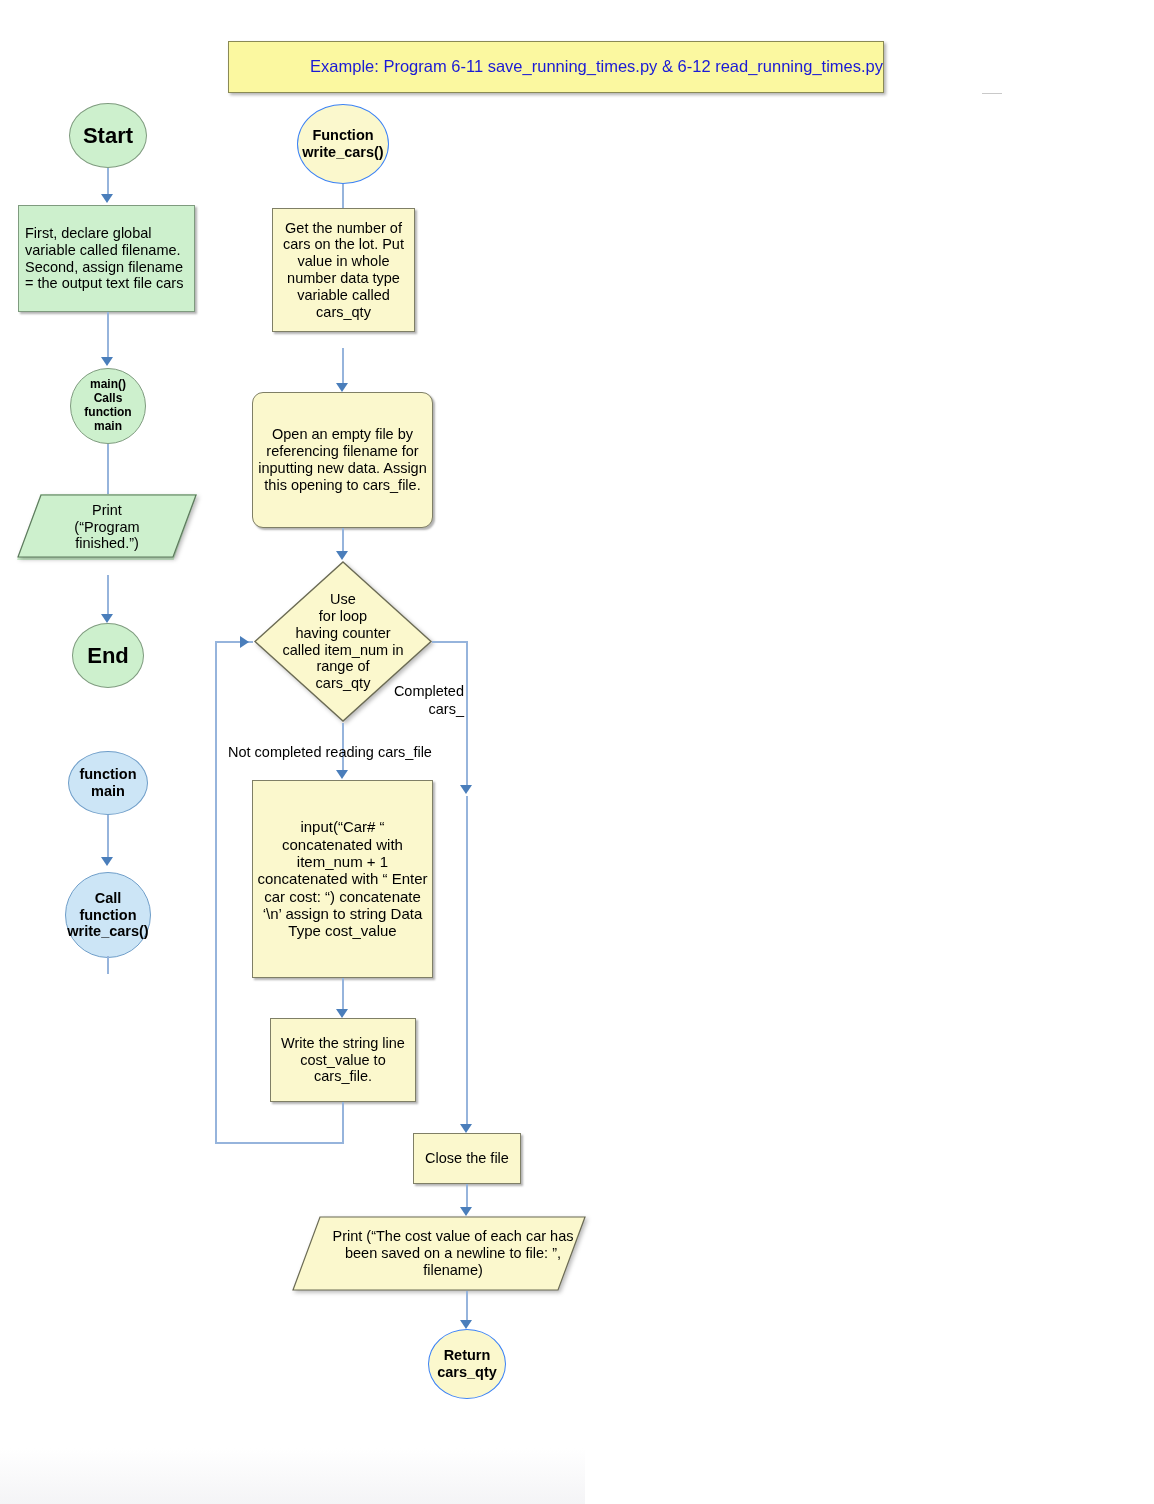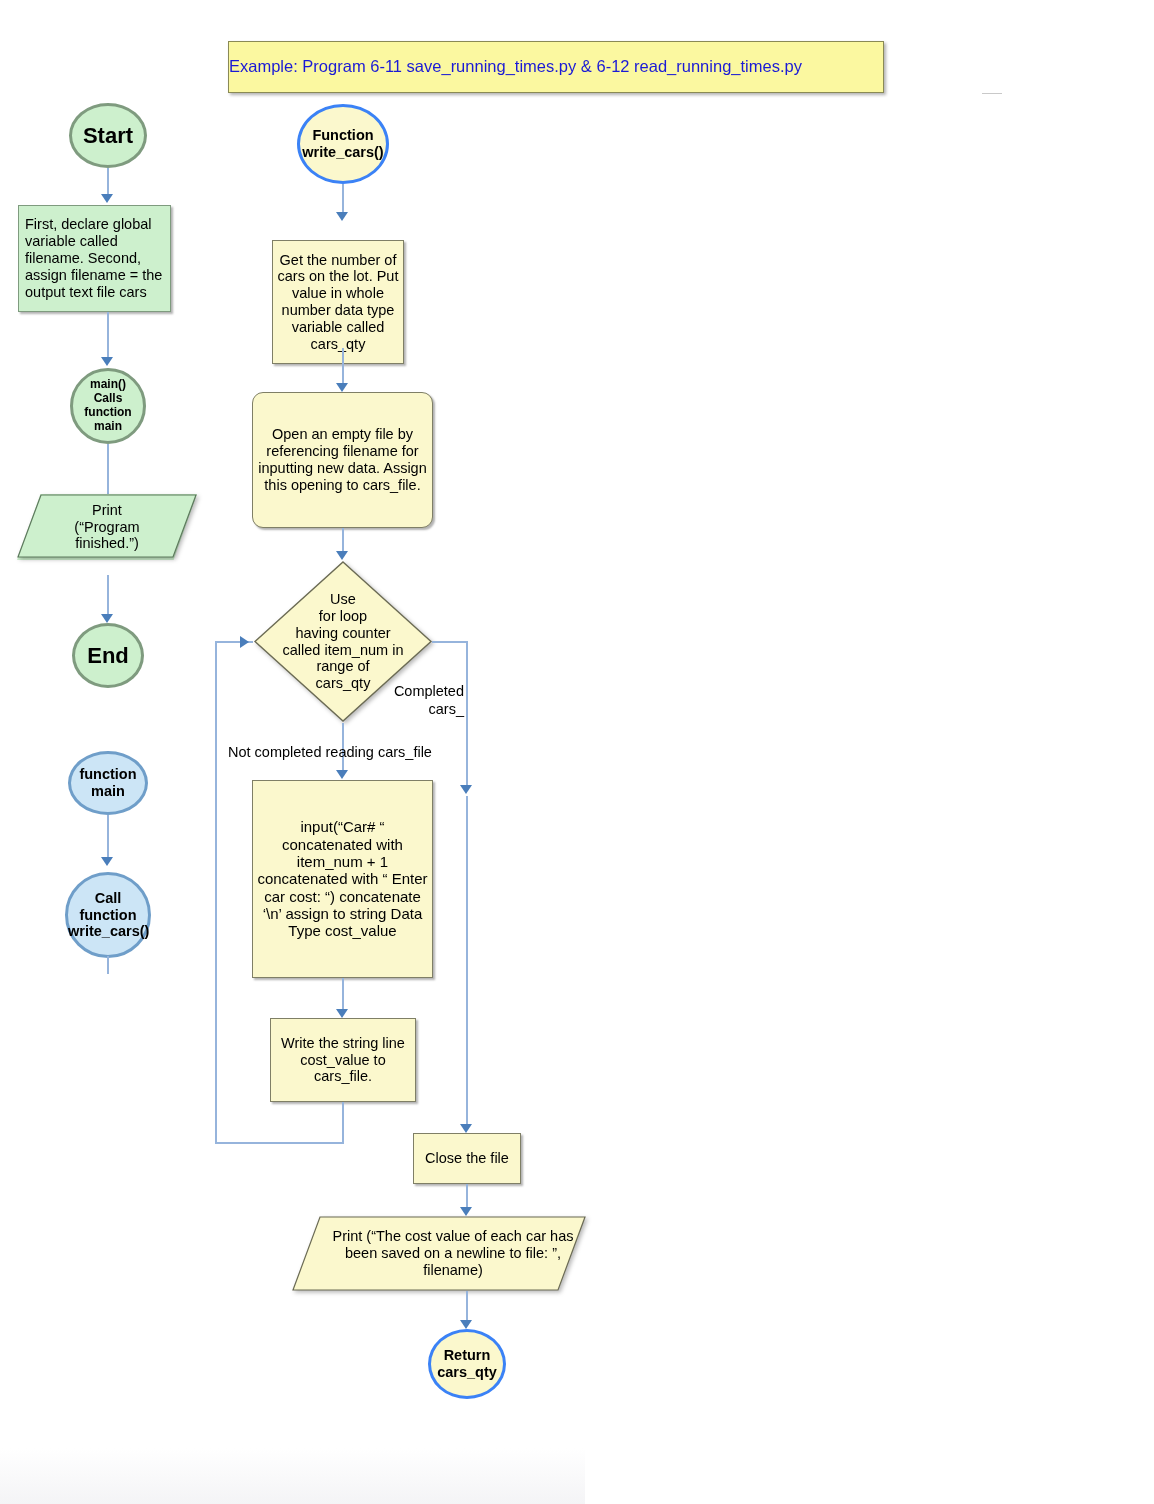--- a/index.html
+++ b/index.html
@@ -25,40 +25,40 @@
     color:#000000;
     line-height:1.16;
   }
   .node .txt{ width:100%; padding:0 4px; }
 
   .rect{
     border:1px solid #7f7f66;
     box-shadow:2px 2px 2px rgba(0,0,0,0.30);
   }
   .ell{
-    border:3px solid #3b82f6;
+    border:1px solid #3b82f6;
     border-radius:50%;
   }
   .yellow{ background:#fbf8cd; }
   .green { background:#cdf0cd; border-color:#7f9b7f; }
   .blue  { background:#cce5f6; border-color:#6f9ec9; }
 
   .bold{ font-weight:bold; }
 
   
   .banner{
     position:absolute;
     background:#fbf8a0;
     border:1px solid #8a8a55;
     box-shadow:2px 2px 3px rgba(0,0,0,0.30);
     color:#1a1ad6;
     text-align:center;
     display:flex;
     align-items:center;
-    justify-content:flex-start;
+    justify-content:flex-end;
     line-height:1.28;
     box-sizing:border-box;
   }
 
   
   .para{
     position:absolute;
     box-sizing:border-box;
     display:flex;
     align-items:center;
@@ -146,21 +146,21 @@
   </div>
   <div class="faint-line" style="left:982px;top:93px;width:20px;"></div>
 
   <div class="node ell green" style="left:69px;top:103px;width:78px;height:65px;font-size:22px;">
     <div class="txt bold">Start</div>
   </div>
 
   <div class="ln v" style="left:107px;top:168px;height:28px;"></div>
   <div class="arrow-d" style="left:101px;top:194px;"></div>
 
-  <div class="node rect green" style="left:18px;top:205px;width:153px;height:107px;font-size:14.5px;justify-content:flex-start;">
+  <div class="node rect green" style="left:18px;top:205px;width:177px;height:107px;font-size:14.5px;justify-content:flex-start;">
     <div class="txt" style="text-align:left;padding-left:6px;">First, declare global variable called filename. Second, assign filename = the output text file cars</div>
   </div>
 
   <div class="ln v" style="left:107px;top:312px;height:48px;"></div>
   <div class="arrow-d" style="left:101px;top:357px;"></div>
 
   <div class="node ell green" style="left:70px;top:368px;width:76px;height:76px;font-size:12px;">
     <div class="txt bold" style="white-space:pre-line;">main()
 Calls
 function
@@ -205,21 +205,21 @@
   <div class="ln v" style="left:107px;top:956px;height:18px;"></div>
 
   <div class="node ell yellow" style="left:297px;top:104px;width:92px;height:80px;font-size:14.5px;">
     <div class="txt bold" style="white-space:pre-line;">Function
 write_cars()</div>
   </div>
 
   <div class="ln v" style="left:342px;top:184px;height:32px;"></div>
   <div class="arrow-d" style="left:336px;top:212px;"></div>
 
-  <div class="node rect yellow" style="left:272px;top:240px;width:132px;height:124px;font-size:14.5px;">
+  <div class="node rect yellow" style="left:272px;top:208px;width:143px;height:124px;font-size:14.5px;">
     <div class="txt">Get the number of cars on the lot. Put value in whole number data type variable called cars_qty</div>
   </div>
 
   <div class="ln v" style="left:342px;top:348px;height:40px;"></div>
   <div class="arrow-d" style="left:336px;top:383px;"></div>
 
   <div class="node rect yellow" style="left:252px;top:392px;width:181px;height:136px;font-size:14.5px;border-radius:11px;">
     <div class="txt">Open an empty file by referencing filename for inputting new data. Assign this opening to cars_file.</div>
   </div>
 

